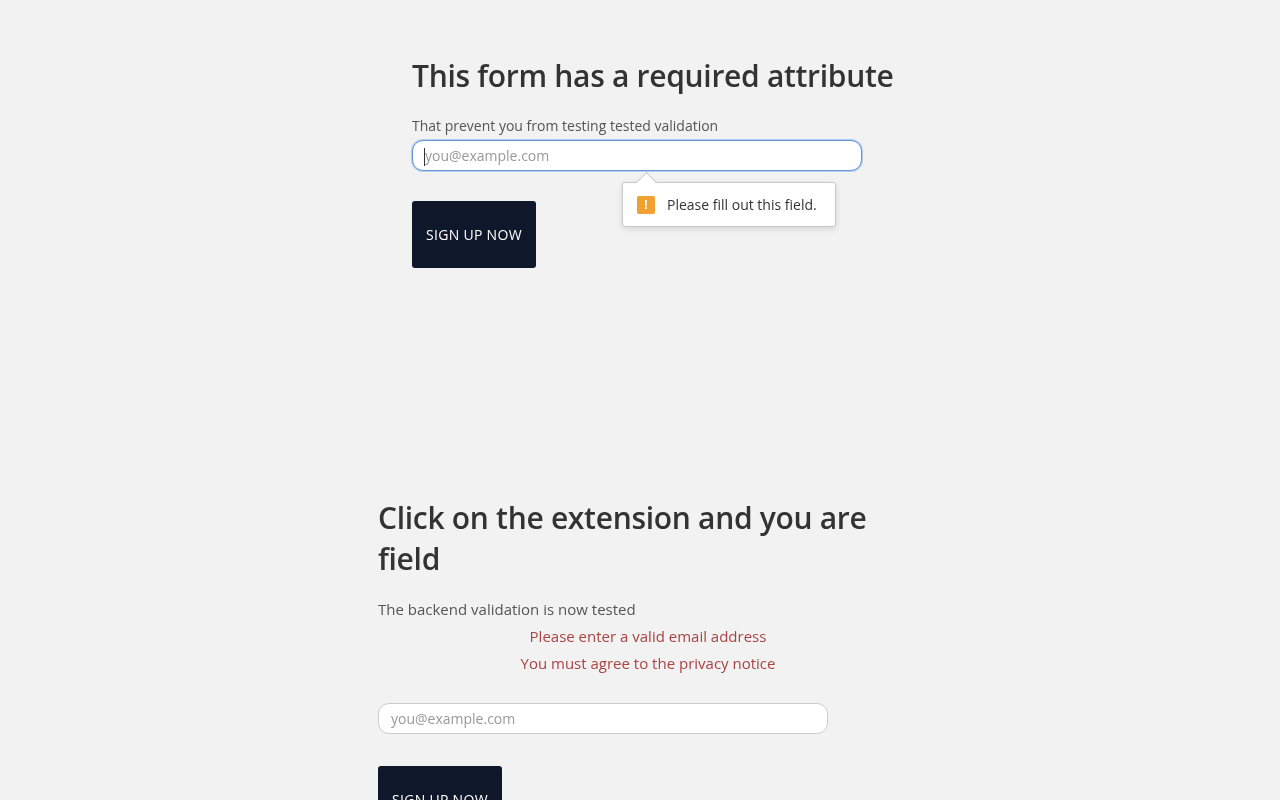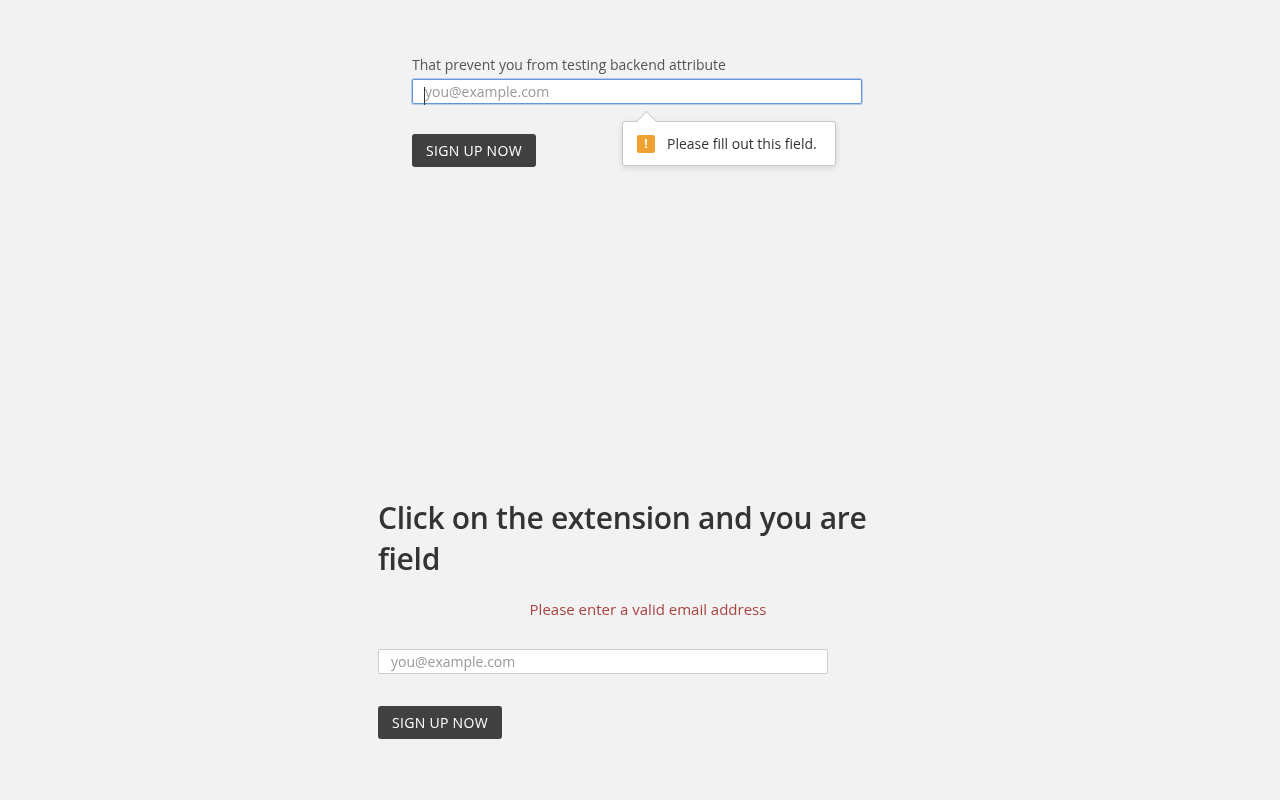--- a/index.html
+++ b/index.html
@@ -41,50 +41,50 @@
     .subtitle-2 {
       font-size: 15px;
       color: #555;
       margin-bottom: 7px;
     }
     .input-wrapper {
       position: relative;
     }
     .email-input {
       width: 450px;
-      height: 25px;
+      height: 31px;
       padding: 6px 12px;
       font-size: 14px;
       color: #6d28d9;
       border: 1px solid #ccc;
-      border-radius: 2px;
+      border-radius: 11px;
       font-family: inherit;
     }
     .email-input::placeholder {
       color: #999;
     }
     .email-input.focused {
       border: 1px solid #6396db;
       outline: none;
       box-shadow: 0 0 0 1px rgba(99, 150, 219, 0.4);
     }
     .text-cursor {
       position: absolute;
       left: 12px;
       top: 8px;
       width: 1px;
       height: 18px;
       background: #333;
     }
     .btn {
       display: inline-block;
-      background: #404040;
+      background: #0f172a;
       color: #fff;
       border: none;
-      padding: 7px 14px;
+      padding: 24px 14px;
       font-size: 14px;
       font-weight: 400;
       border-radius: 3px;
       cursor: pointer;
       font-family: inherit;
       letter-spacing: 0.3px;
       margin-top: 30px;
     }
     .btn-2 {
       margin-top: 32px;
@@ -144,32 +144,35 @@
     .tooltip-text {
       position: relative;
       z-index: 1;
       text-align: right;
     }
   </style>
 </head>
 <body>
 
 <div class="section-1">
-  <p class="subtitle">That prevent you from testing backend attribute</p>
+  <h2>This form has a required attribute</h2>
+  <p class="subtitle">That prevent you from testing tested validation</p>
   <div class="input-wrapper">
     <input type="text" class="email-input focused" placeholder="you@example.com" style="">
     <div class="text-cursor"></div>
     <div class="tooltip">
       <div class="warn-icon">!</div>
       <span class="tooltip-text">Please fill out this field.</span>
     </div>
   </div>
   <button class="btn">SIGN UP NOW</button>
 </div>
 
 <div class="section-2">
   <h2>Click on the extension and you are field</h2>
+  <p class="subtitle-2">The backend validation is now tested</p>
   <p class="error-msg">Please enter a valid email address</p>
+  <p class="error-msg">You must agree to the privacy notice</p>
   <div class="input-2-wrapper">
     <input type="text" class="email-input" placeholder="you@example.com" style="">
   </div>
   <button class="btn btn-2">SIGN UP NOW</button>
 </div>
 
 </body></html>

